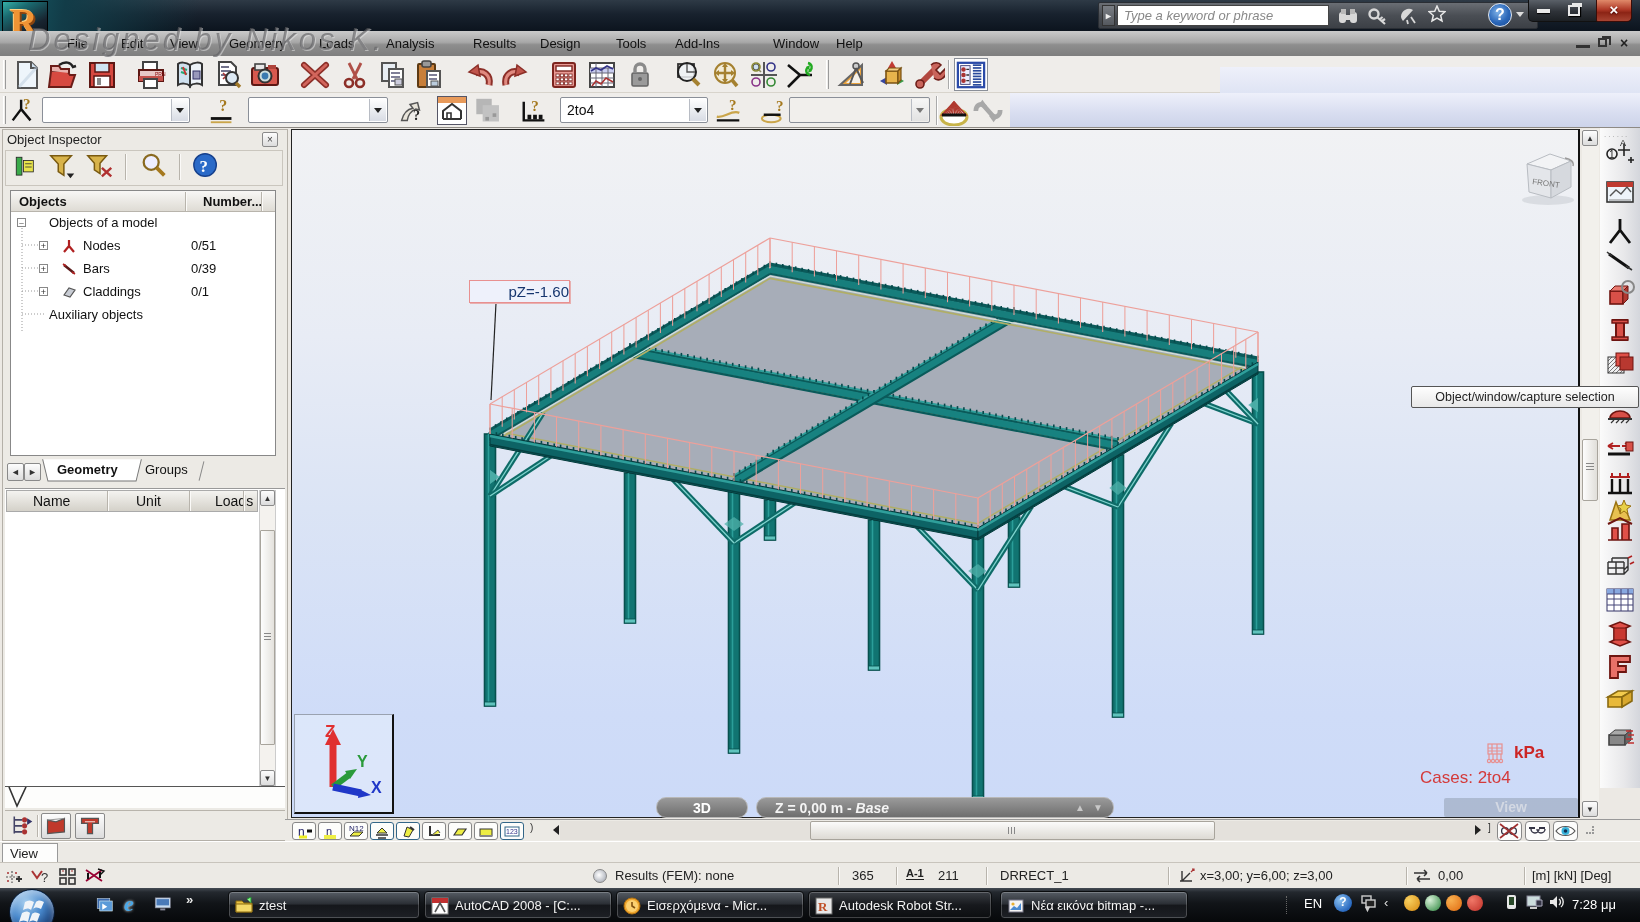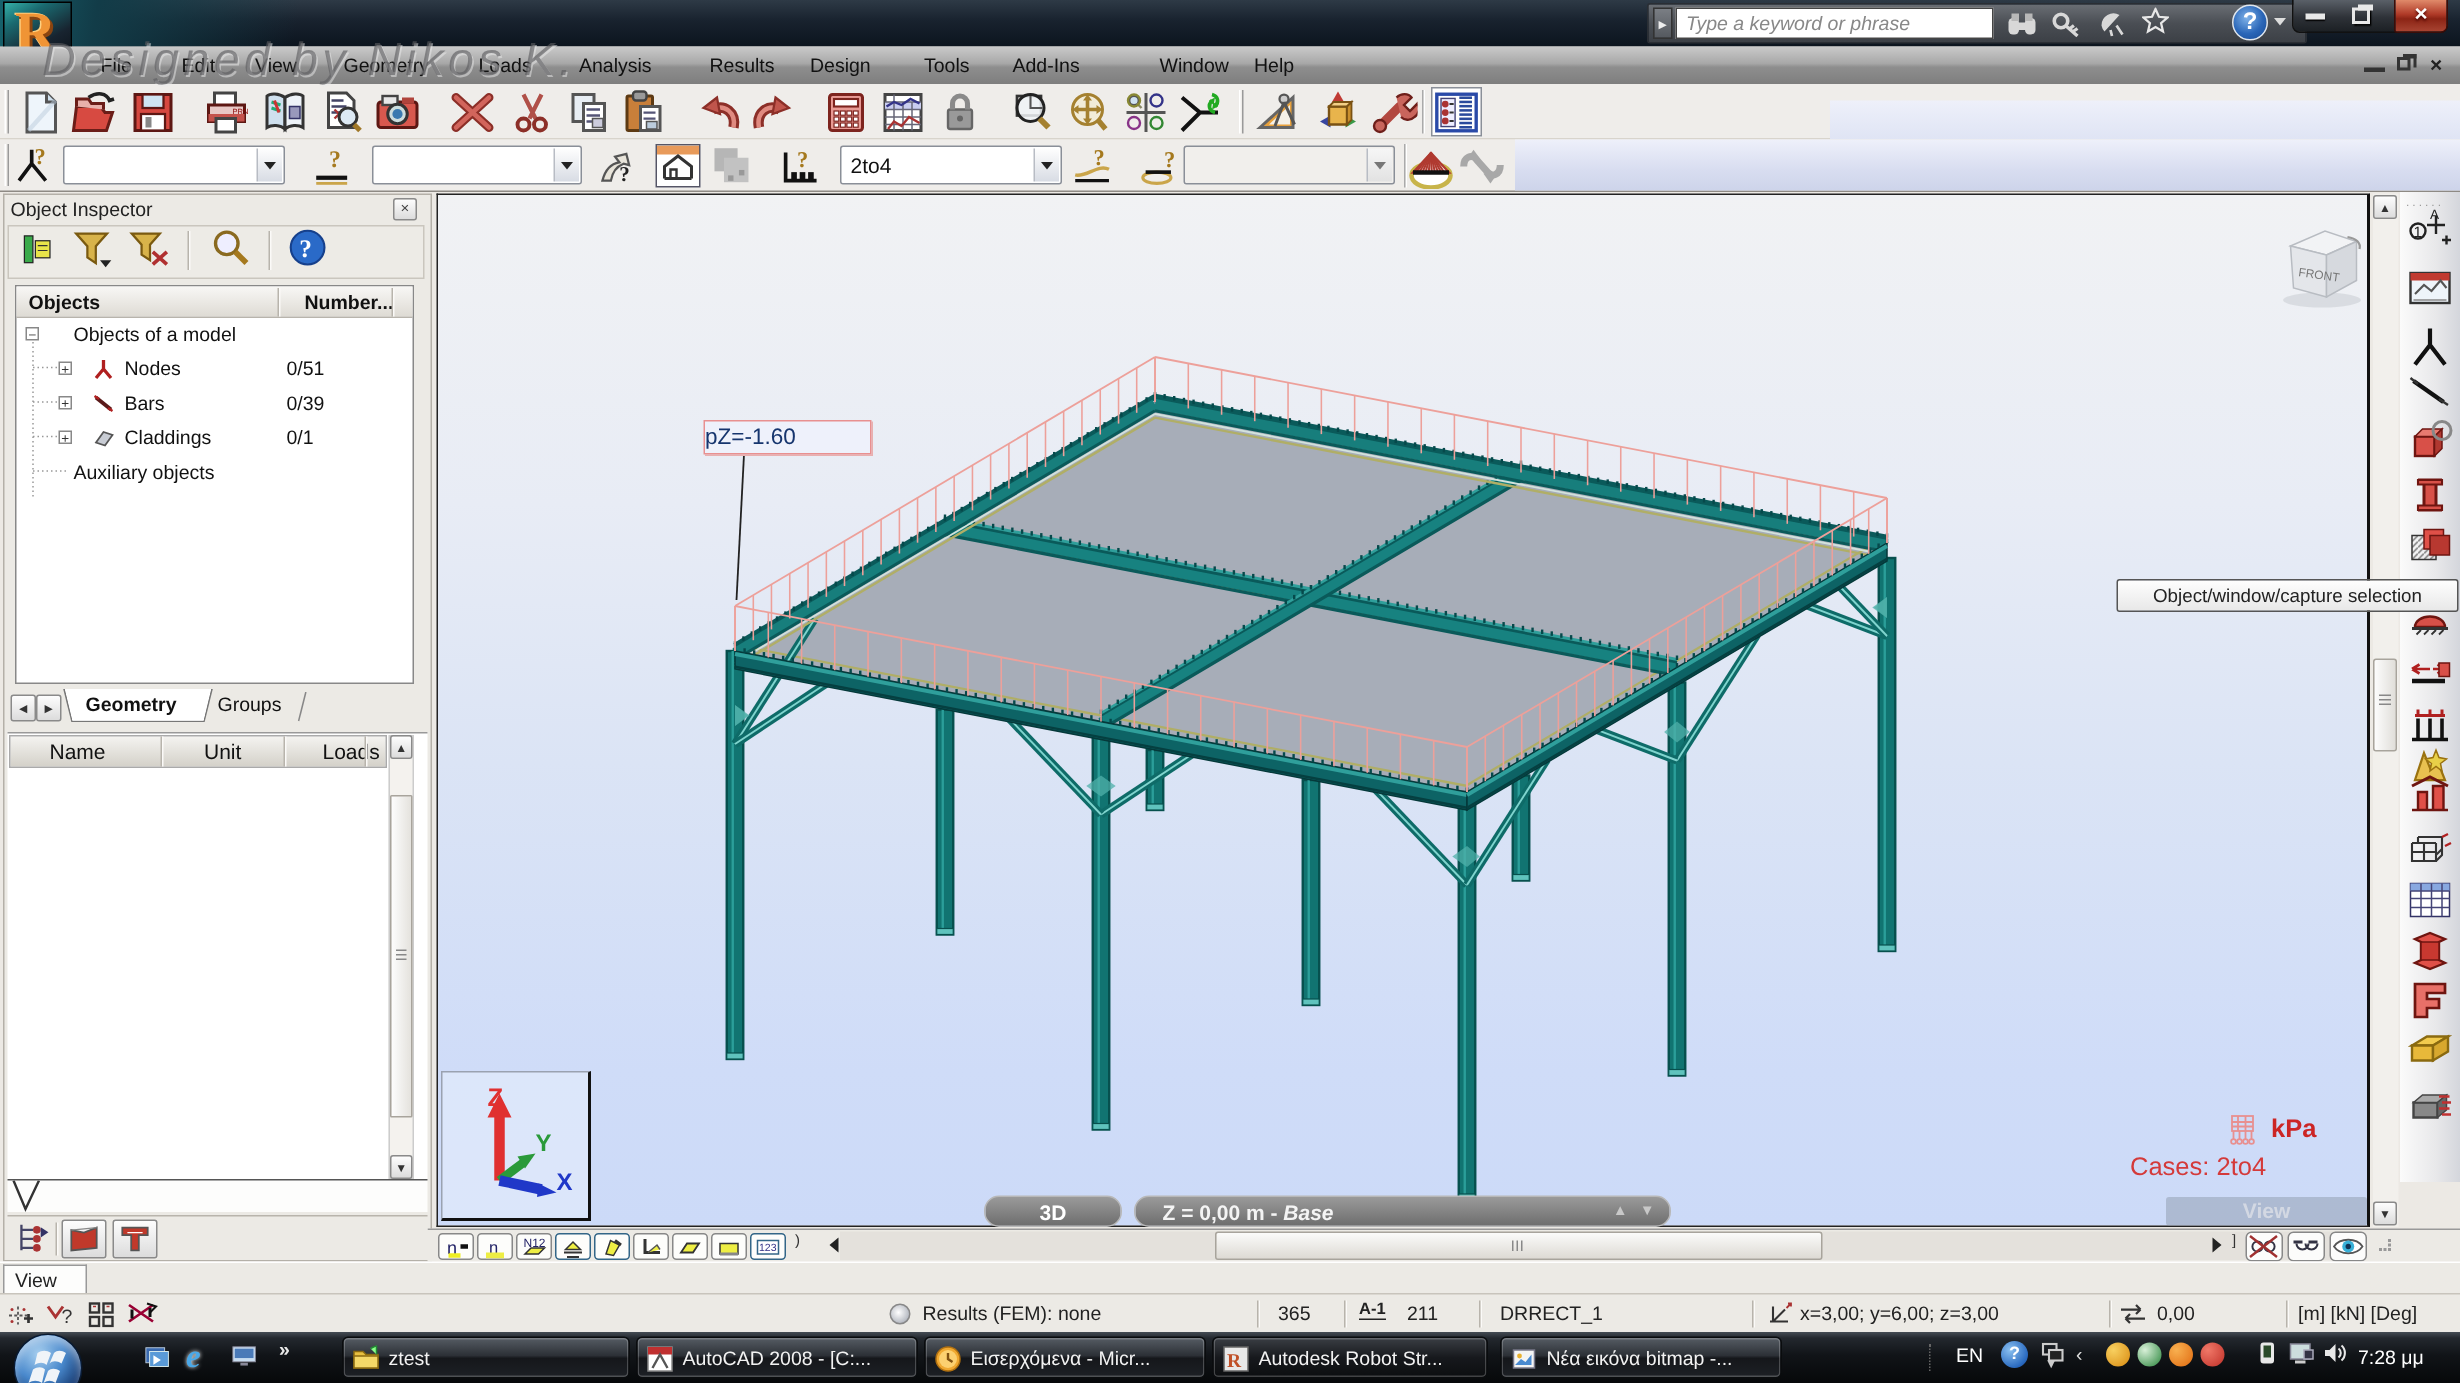--- a/index.html
+++ b/index.html
@@ -1007,21 +1007,21 @@
 <line x1="1172.8" y1="412.5" x2="1172.8" y2="382.5" stroke="#eda09a" stroke-width="1.05"></line>
 <line x1="1185.0" y1="405.3" x2="1185.0" y2="375.3" stroke="#eda09a" stroke-width="1.05"></line>
 <line x1="1197.1" y1="398.1" x2="1197.1" y2="368.1" stroke="#eda09a" stroke-width="1.05"></line>
 <line x1="1209.3" y1="390.9" x2="1209.3" y2="360.9" stroke="#eda09a" stroke-width="1.05"></line>
 <line x1="1221.5" y1="383.7" x2="1221.5" y2="353.7" stroke="#eda09a" stroke-width="1.05"></line>
 <line x1="1233.7" y1="376.4" x2="1233.7" y2="346.4" stroke="#eda09a" stroke-width="1.05"></line>
 <line x1="1245.8" y1="369.2" x2="1245.8" y2="339.2" stroke="#eda09a" stroke-width="1.05"></line>
 <line x1="1258.0" y1="362.0" x2="1258.0" y2="332.0" stroke="#eda09a" stroke-width="1.05"></line>
 <line x1="496" y1="303" x2="491" y2="400" stroke="#222" stroke-width="1.2"></line>
     </svg>
-<div class="abs" style="left:177px;top:150px;width:112px;height:23px;background:#eef1fb;border:1px solid #e89090;box-shadow:1px 1px 0 #e8b0b0;font-size:15px;color:#16356e;text-align:left;line-height:21px">pZ=-1.60</div>
+<div class="abs" style="left:177px;top:150px;width:101px;height:23px;background:#eef1fb;border:1px solid #e89090;box-shadow:1px 1px 0 #e8b0b0;font-size:15px;color:#16356e;text-align:right;line-height:21px">pZ=-1.60</div>
 <svg class="abs" style="left:1223px;top:16px" width="70" height="62" viewBox="0 0 70 62">
       <ellipse cx="33" cy="54" rx="26" ry="5" fill="#c8ccd2" opacity="0.55"></ellipse>
       <path d="M12 18L35 8l21 7-20 9z" fill="#f2f3f5" stroke="#b8bcc2" stroke-width="1"></path>
       <path d="M12 18l24 6v28L14 46z" fill="#e4e6ea" stroke="#b8bcc2" stroke-width="1"></path>
       <path d="M36 24l20-9v26L36 52z" fill="#d6d9de" stroke="#b8bcc2" stroke-width="1"></path>
       <text x="17" y="38" font-size="8" fill="#777" transform="rotate(8 17 38)">FRONT</text>
       <path d="M50 12c6 1 9 4 8 8" fill="none" stroke="#999" stroke-width="1.5"></path>
     </svg>
 <div class="abs" style="left:2px;top:584px;width:100px;height:100px;background:rgba(228,236,250,0.65);border:1px solid #9aa2b0;border-right:2px solid #111;border-bottom:2px solid #111"><svg width="98" height="98" viewBox="0 0 98 98">
         <path d="M38 72V26" stroke="#e03030" stroke-width="7"></path>

